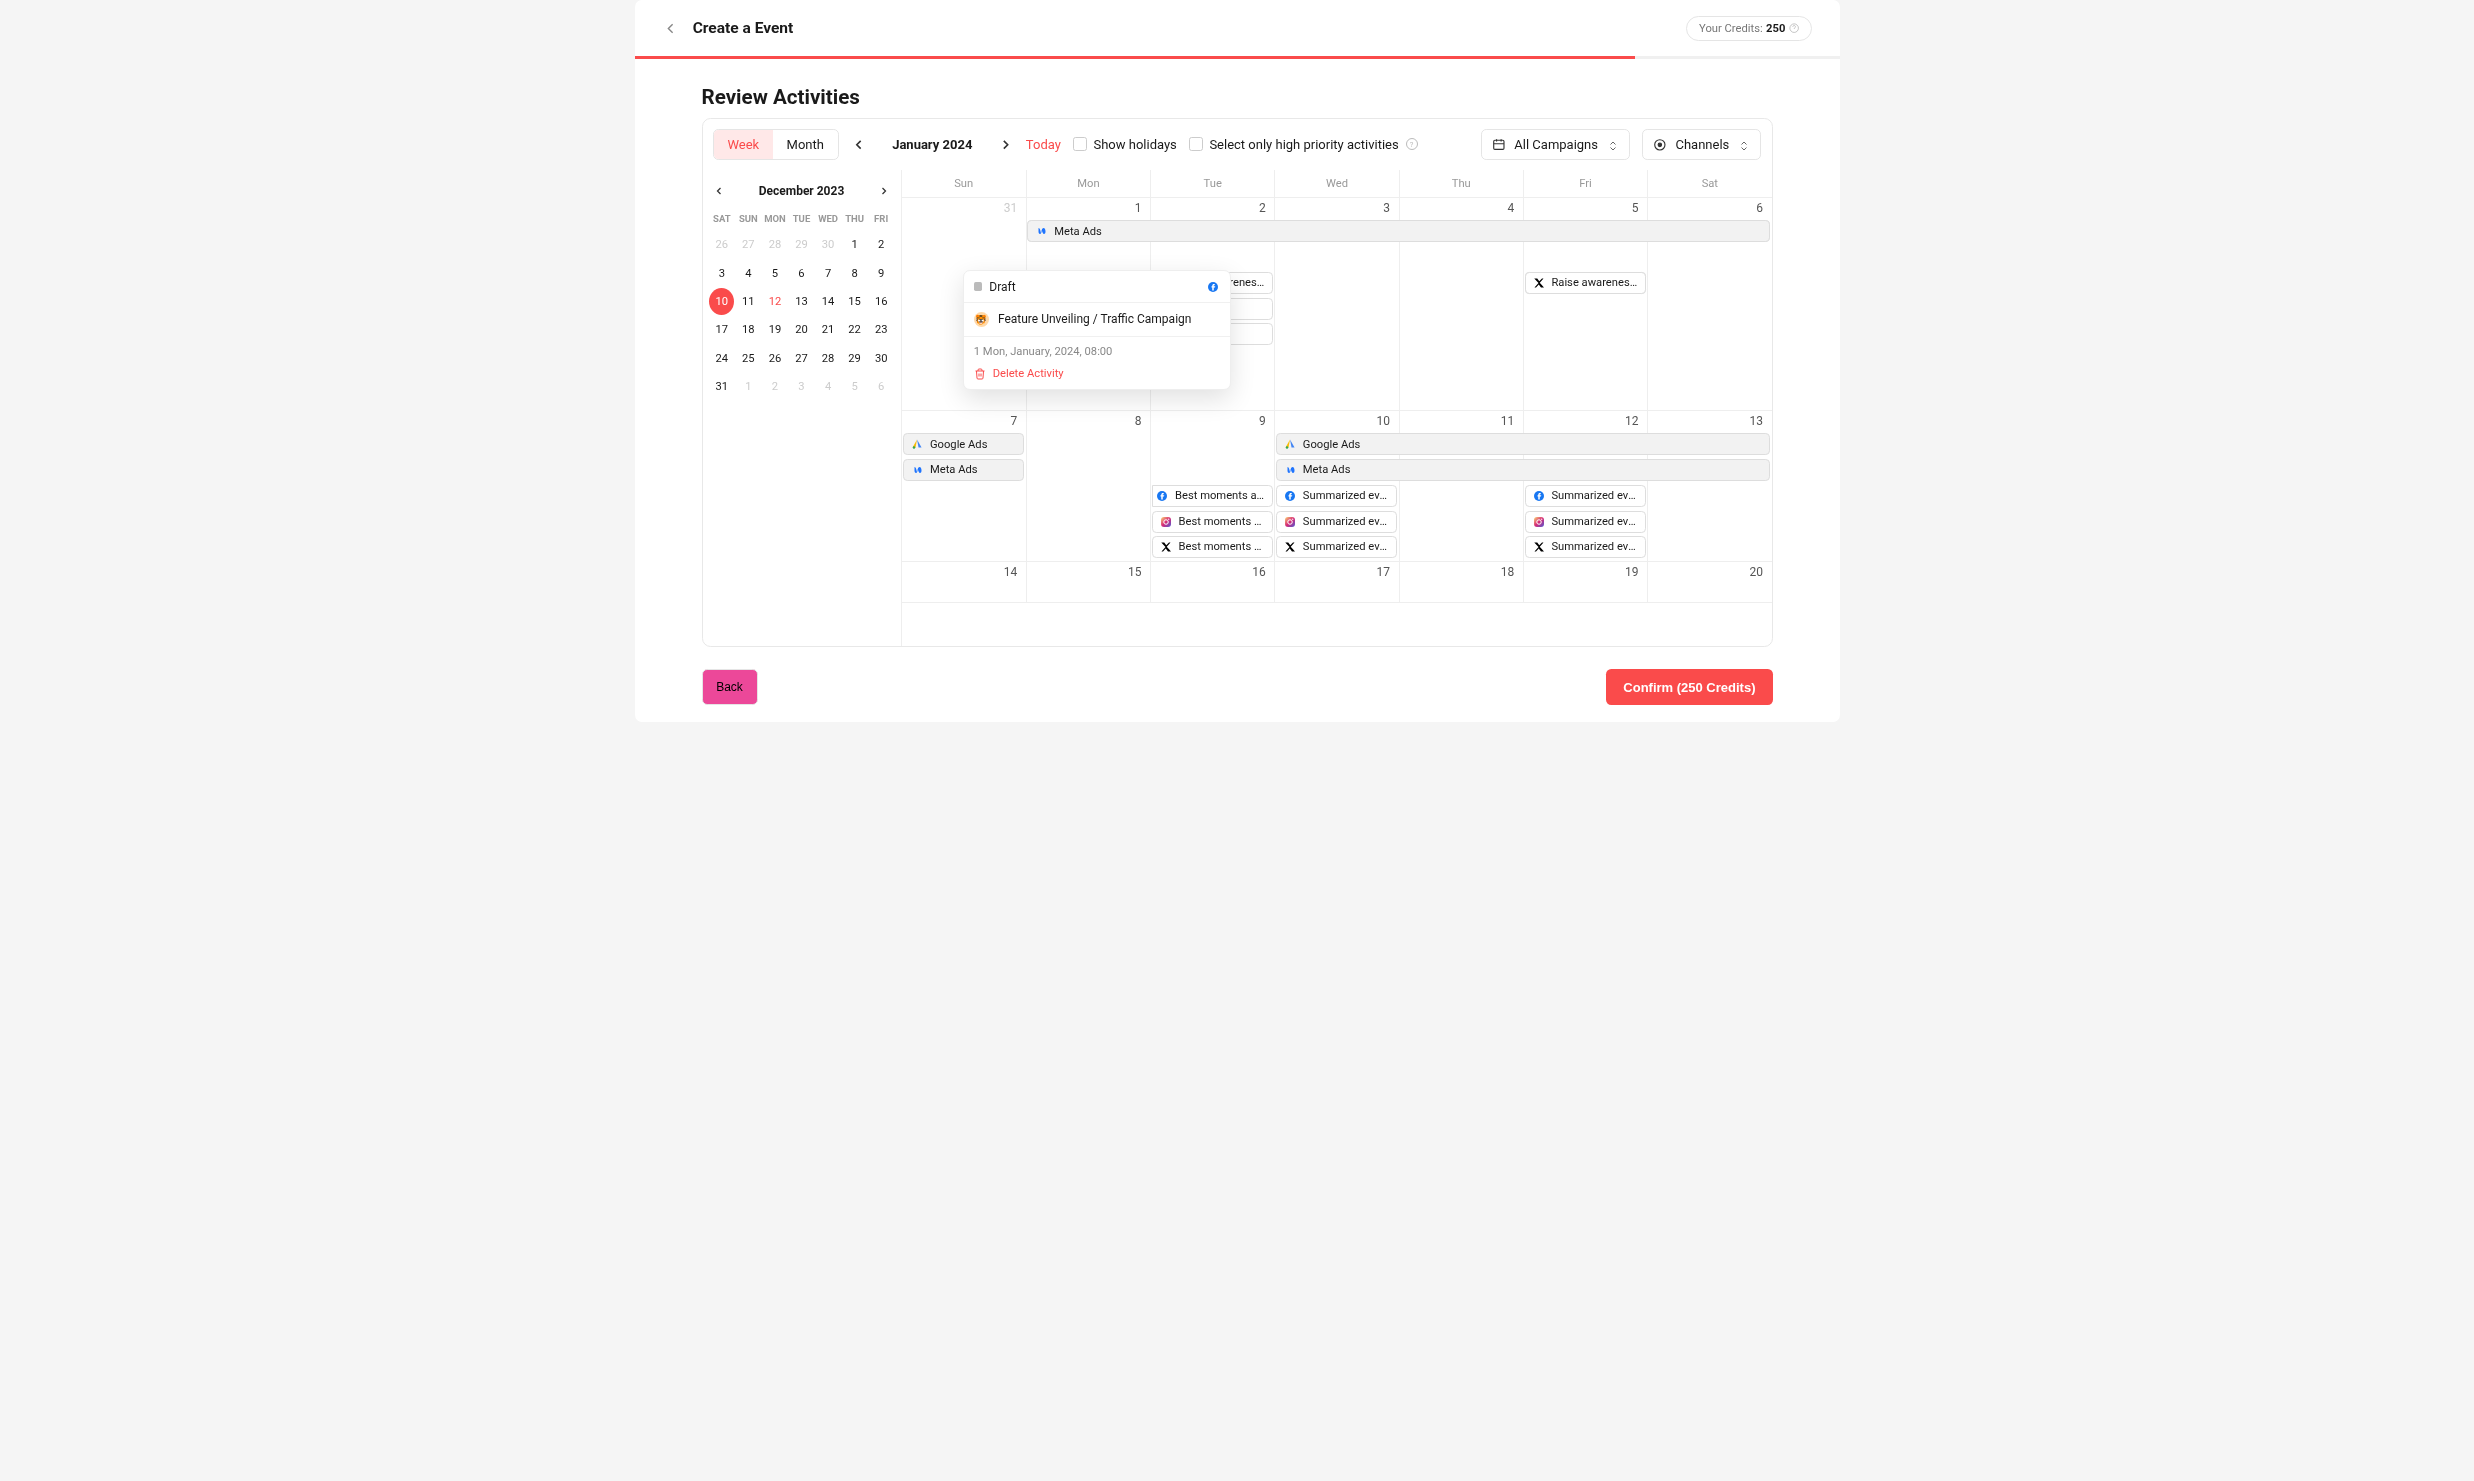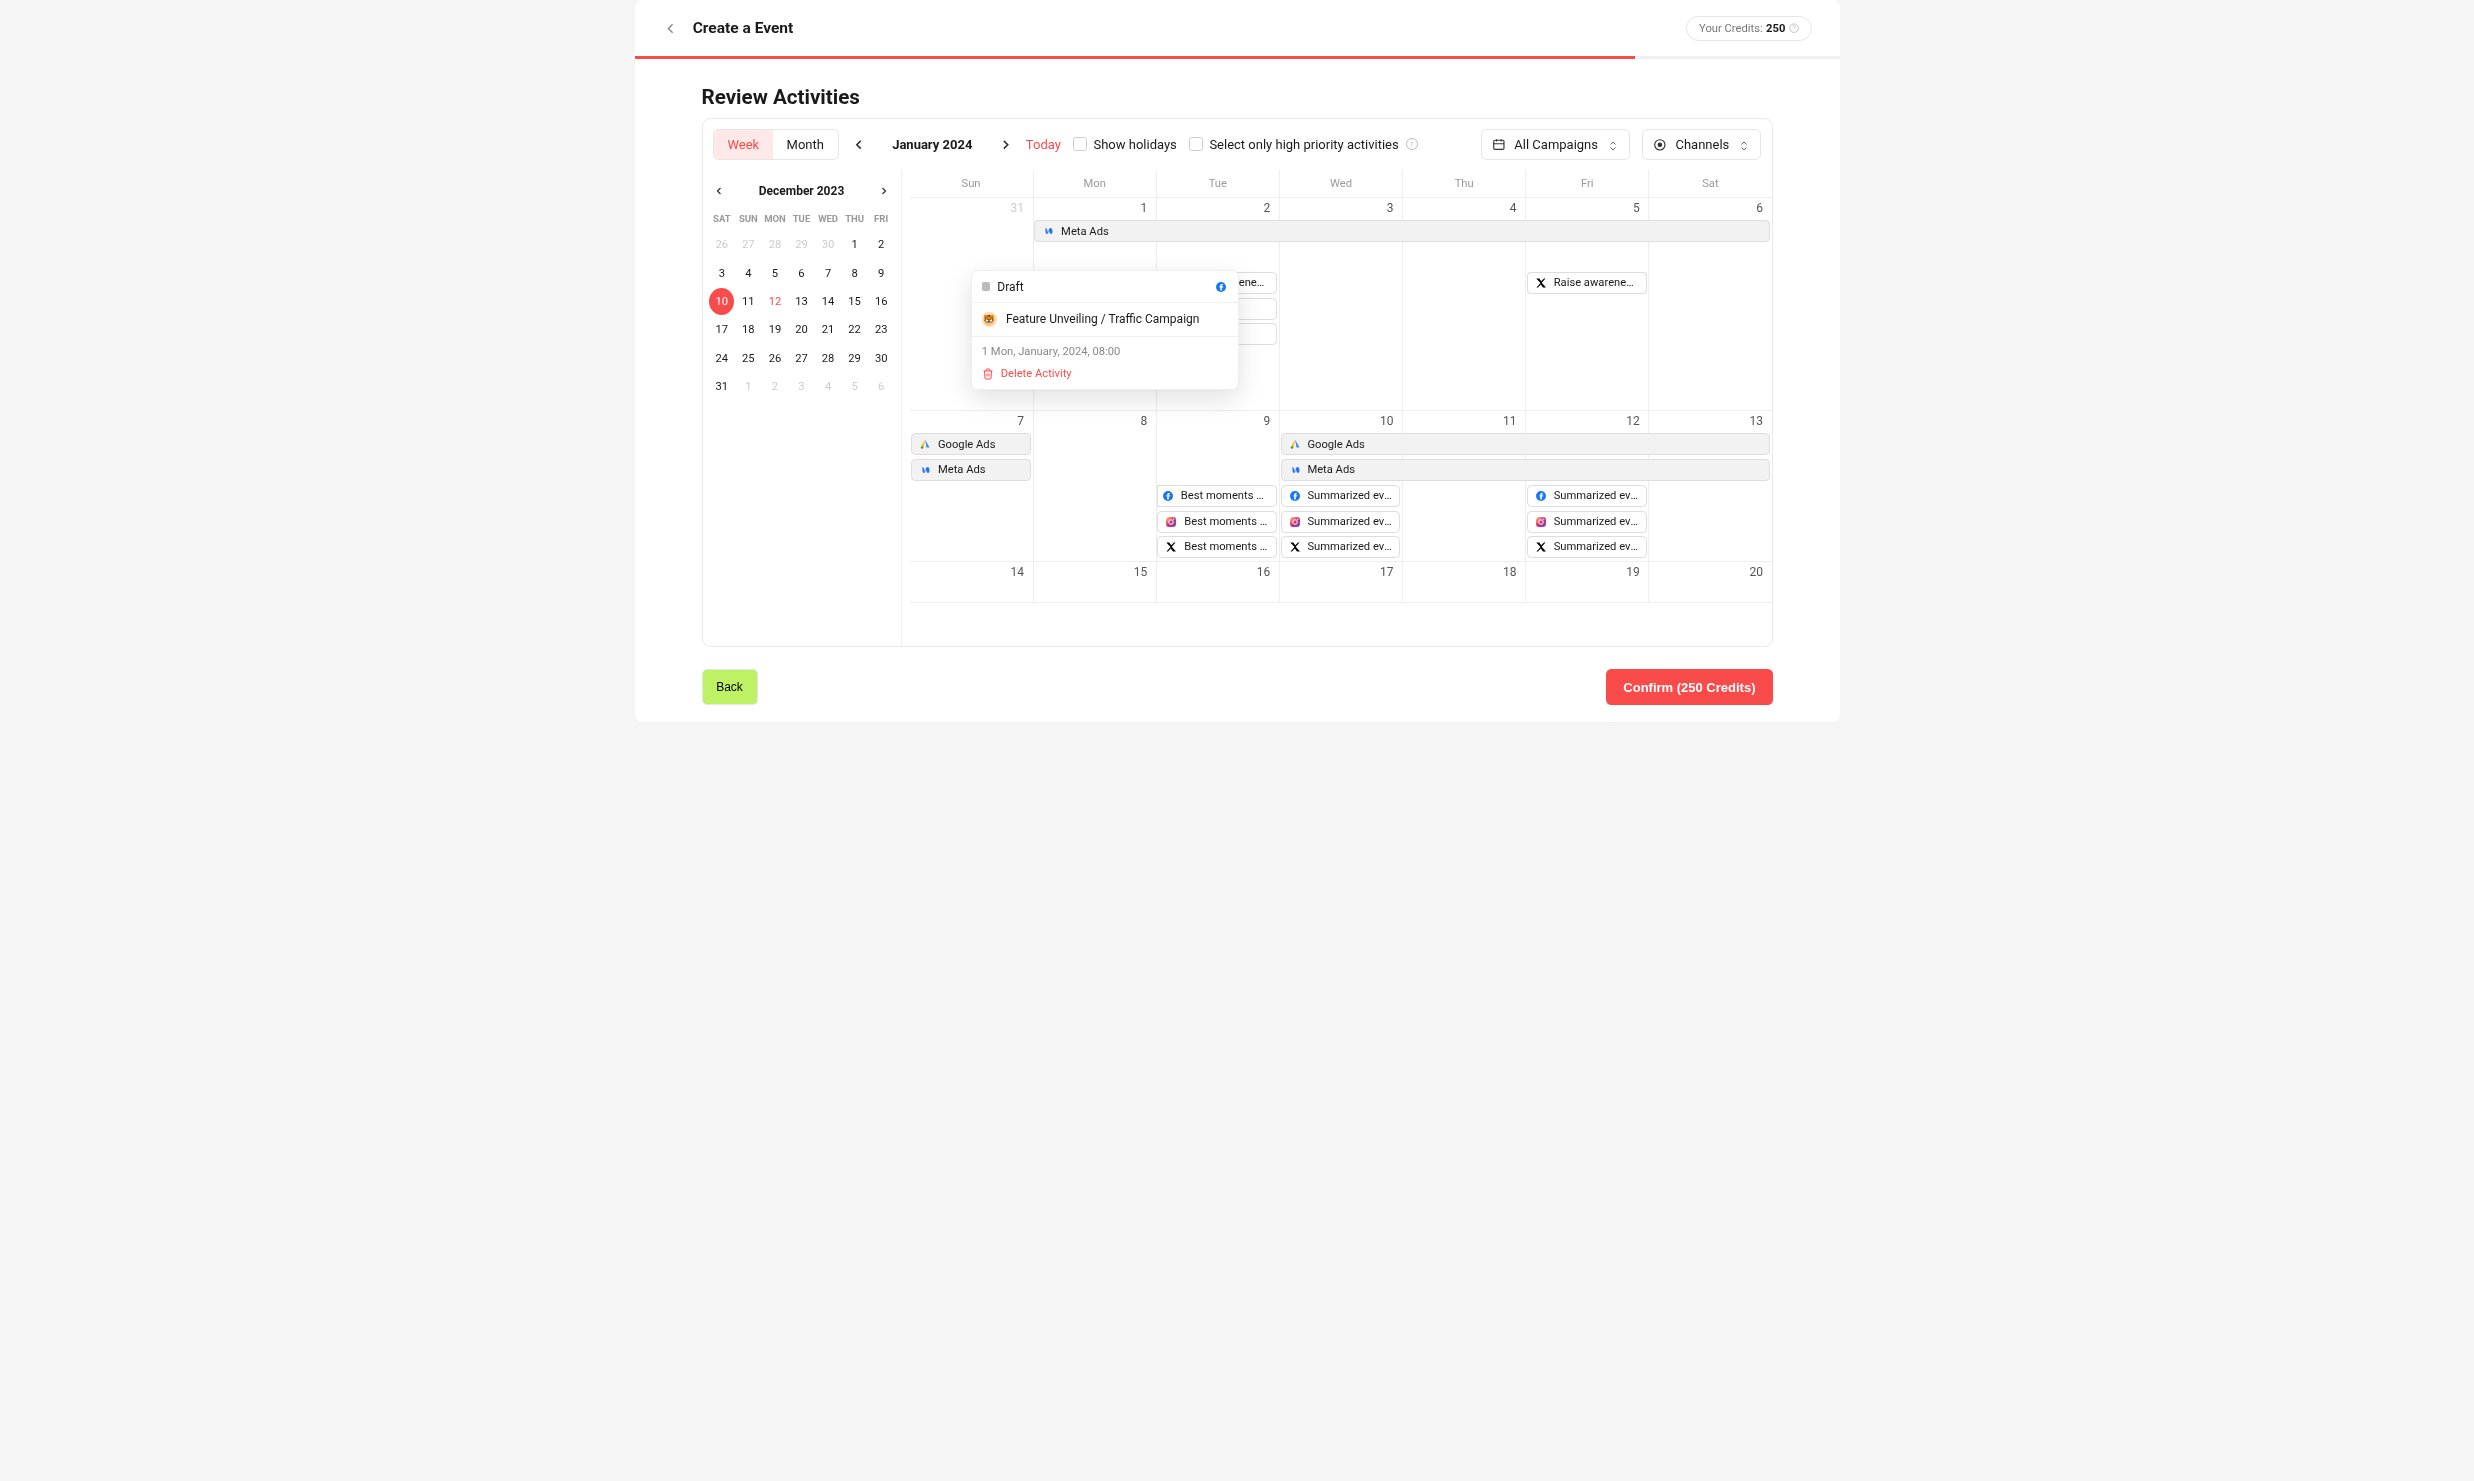--- a/index.html
+++ b/index.html
@@ -25,21 +25,21 @@
 .nav-arrow { width: 15.5px; height: 15.5px; cursor: pointer; }
 .month-label { font-weight: 700; font-size: 13px; }
 .today-link { color: #FA4B4B; font-size: 13px; cursor: pointer; }
 .chk-group { display: flex; align-items: center; gap: 6.9px; font-size: 13px; }
 .chk { width: 13.7px; height: 13.7px; border: 1.3px solid #ccc; border-radius: 2.6px; }
 .info-circle { width: 12px; height: 12px; border: 0.9px solid #bbb; border-radius: 50%; font-size: 7.7px; display: flex; align-items: center; justify-content: center; color: #bbb; }
 .spacer { flex: 1; }
 .dropdown { border: 0.9px solid #e5e5e5; border-radius: 5.2px; padding: 6.9px 10.3px; display: flex; align-items: flex-end; gap: 8.6px; font-size: 13px; cursor: pointer; }
 .dd-icon { width: 13.7px; height: 13.7px; }
 .dd-chev { width: 12px; height: 12px; }
-.cal-body { display: flex; flex: 1; overflow: hidden; gap: 8px; }
+.cal-body { display: flex; flex: 1; overflow: hidden; }
 .mini-cal { width: 199px; border-right: 0.9px solid #eee; padding: 8.6px 6.9px; }
 .mini-head { display: flex; align-items: center; justify-content: space-between; padding: 5.2px 3.4px; margin-bottom: 5.2px; }
 .mini-title { font-weight: 700; font-size: 12px; }
 .mini-nav { width: 12px; height: 12px; cursor: pointer; }
 .mini-grid { display: grid; grid-template-columns: repeat(7, 1fr); gap: 1.7px; }
 .mini-dow { font-size: 9.5px; font-weight: 700; color: #999; text-align: center; padding: 5.2px 0; }
 .mini-day { font-size: 11.2px; text-align: center; padding: 6.9px 0; cursor: pointer; border-radius: 50%; }
 .mini-day.muted { color: #ccc; }
 .mini-day.current { background: #FA4B4B; color: #fff; }
 .mini-day.hl { color: #FA4B4B; }
@@ -65,21 +65,21 @@
 .status-sq { width: 8.6px; height: 8.6px; background: #bbb; border-radius: 1.7px; }
 .pop-body { display: flex; gap: 8.6px; padding: 8.6px 10.3px; border-bottom: 0.9px solid #f0f0f0; }
 .pop-text { flex: 1; font-size: 12px; }
 .pop-img { width: 76px; height: 65px; background: #e8e8e8; display: flex; align-items: center; justify-content: center; }
 .pop-row { padding: 8.6px 10.3px; border-bottom: 0.9px solid #f0f0f0; display: flex; align-items: center; gap: 8.6px; font-size: 12px; }
 .pop-footer { padding: 8.6px 10.3px; display: flex; flex-direction: column; gap: 8.6px; }
 .pop-time { font-size: 11.2px; color: #888; }
 .pop-del { display: flex; align-items: center; gap: 6.9px; color: #FA4B4B; font-size: 11.2px; cursor: pointer; }
 .emoji-badge { width: 15.5px; height: 15.5px; background: #ffd9a8; border-radius: 50%; display: flex; align-items: center; justify-content: center; font-size: 9.5px; }
 .footer { display: flex; justify-content: space-between; padding: 13.7px 67px 17px; }
-.btn-back { border: 0.9px solid #e5e5e5; background: #bef264; padding: 8.6px 13.7px; border-radius: 5.2px; font-size: 12px; cursor: pointer; }
+.btn-back { border: 0.9px solid #e5e5e5; background: #ec4899; padding: 8.6px 13.7px; border-radius: 5.2px; font-size: 12px; cursor: pointer; }
 .btn-confirm { background: #FA4B4B; color: #fff; border: none; padding: 10.3px 17px; border-radius: 5.2px; font-size: 13px; font-weight: 600; cursor: pointer; }
 </style>
 </head>
 <body>
 
 <div class="app">
   <div class="header">
     <div class="header-left">
       <svg class="back-arrow" viewBox="0 0 24 24" fill="none" stroke="#888" stroke-width="2">
           <path d="M15 18l-6-6 6-6"></path>

